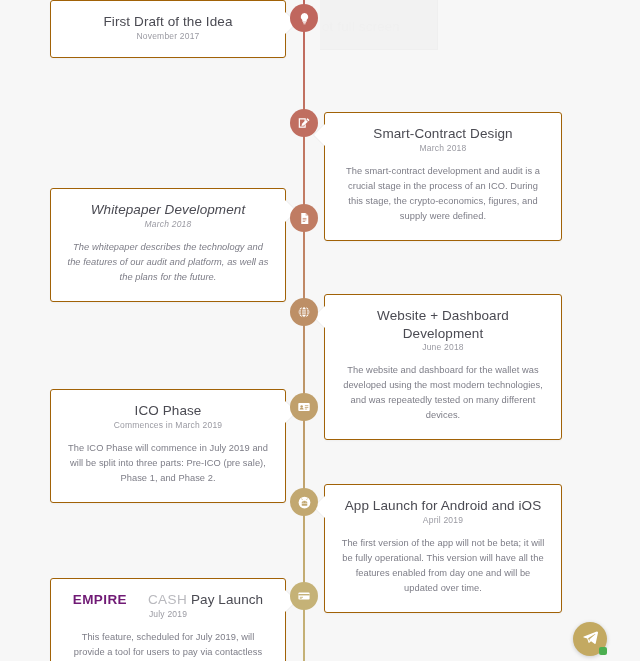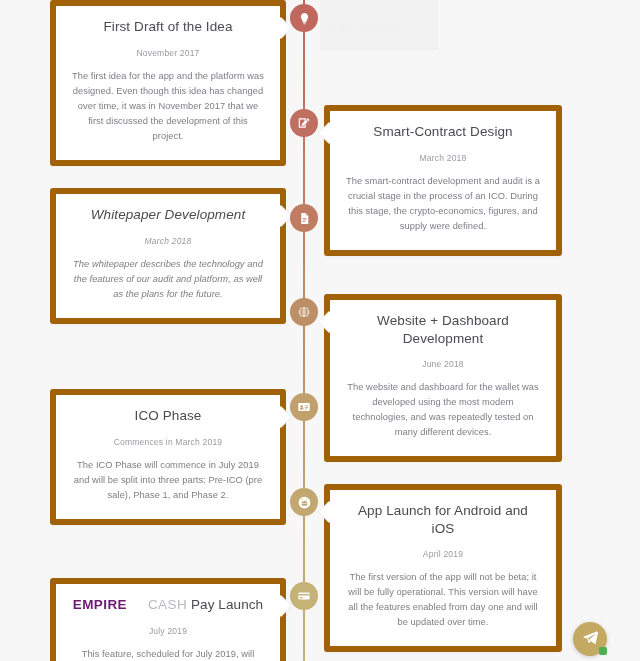--- a/index.html
+++ b/index.html
@@ -63,21 +63,21 @@
     justify-content: center;
     left: 290px;
     z-index: 5;
   }
   .marker svg { display: block; }
 
   
   .card {
     position: absolute;
     background: #ffffff;
-    border: 6px solid #a16207;
+    border: 1px solid #a16207;
     border-radius: 3px;
     padding: 12px 16px 16px 16px;
     width: 236px;
     box-shadow: 0 1px 2px rgba(0,0,0,0.035);
     z-index: 3;
   }
   .card.left  { left: 50px; }
   .card.right { left: 324px; width: 238px; }
 
   
@@ -112,21 +112,21 @@
     line-height: 1.3;
     letter-spacing: .1px;
   }
   .card-title .brand-bold { font-weight: 700; color: #701a75; letter-spacing: .4px; }
   .card-title .brand-light { font-weight: 400; color: #b9b9be; letter-spacing: .4px; margin-left: 21px; }
 
   .card-date {
     text-align: center;
     font-size: 8.5px;
     color: #9a9aa2;
-    margin-top: 12px;
+    margin-top: 0;
     letter-spacing: .2px;
   }
 
   .card-body {
     text-align: center;
     font-size: 9.3px;
     line-height: 1.62;
     color: #7d7d87;
     margin-top: 11px;
     letter-spacing: .05px;
@@ -163,33 +163,32 @@
 <div id="roadmap">
 
   <div class="ghost-panel"></div>
   <div class="ghost-panel-text">ot full screen</div>
 
   <div class="spine"></div>
 
   <div class="card left" style="top:0px;">
     <div class="card-title">First Draft of the Idea</div>
     <div class="card-date">November 2017</div>
-    <div class="card-body">The first idea for the app and the platform was designed. Even though this idea has changed over time, it was in November 2017 that we first discussed the development of this project.</div>
   </div>
   <div class="marker" style="top:4px; background:#c0675e;">
     <span>
       <svg width="13" height="13" viewBox="0 0 24 24" fill="#ffffff">
         <path d="M12 2a7 7 0 0 0-4 12.7V17a1 1 0 0 0 1 1h6a1 1 0 0 0 1-1v-2.3A7 7 0 0 0 12 2z"></path>
         <rect x="9" y="19" width="6" height="1.6" rx="0.8"></rect>
         <rect x="10" y="21.3" width="4" height="1.5" rx="0.75"></rect>
       </svg>
     </span>
   </div>
 
-  <div class="card right" style="top:105px;">
+  <div class="card right" style="top:112px;">
     <div class="card-title">Smart-Contract Design</div>
     <div class="card-date">March 2018</div>
     <div class="card-body">The smart-contract development and audit is a crucial stage in the process of an ICO. During this stage, the crypto-economics, figures, and supply were defined.</div>
   </div>
   <div class="marker" style="top:109px; background:#c06e60;">
     <span>
       <svg width="14" height="14" viewBox="0 0 24 24" fill="#ffffff">
         <path d="M3 4h12v3.4l-2 2V6H5v12h8v-2.1l2-2V20H3z"></path>
         <path d="M20.9 6.3l-2.2-2.2a1 1 0 0 0-1.4 0l-1.3 1.3 3.6 3.6 1.3-1.3a1 1 0 0 0 0-1.4z"></path>
         <path d="M8.6 13.1l-0.9 4.2 4.2-0.9 6.6-6.6-3.3-3.3z"></path>

